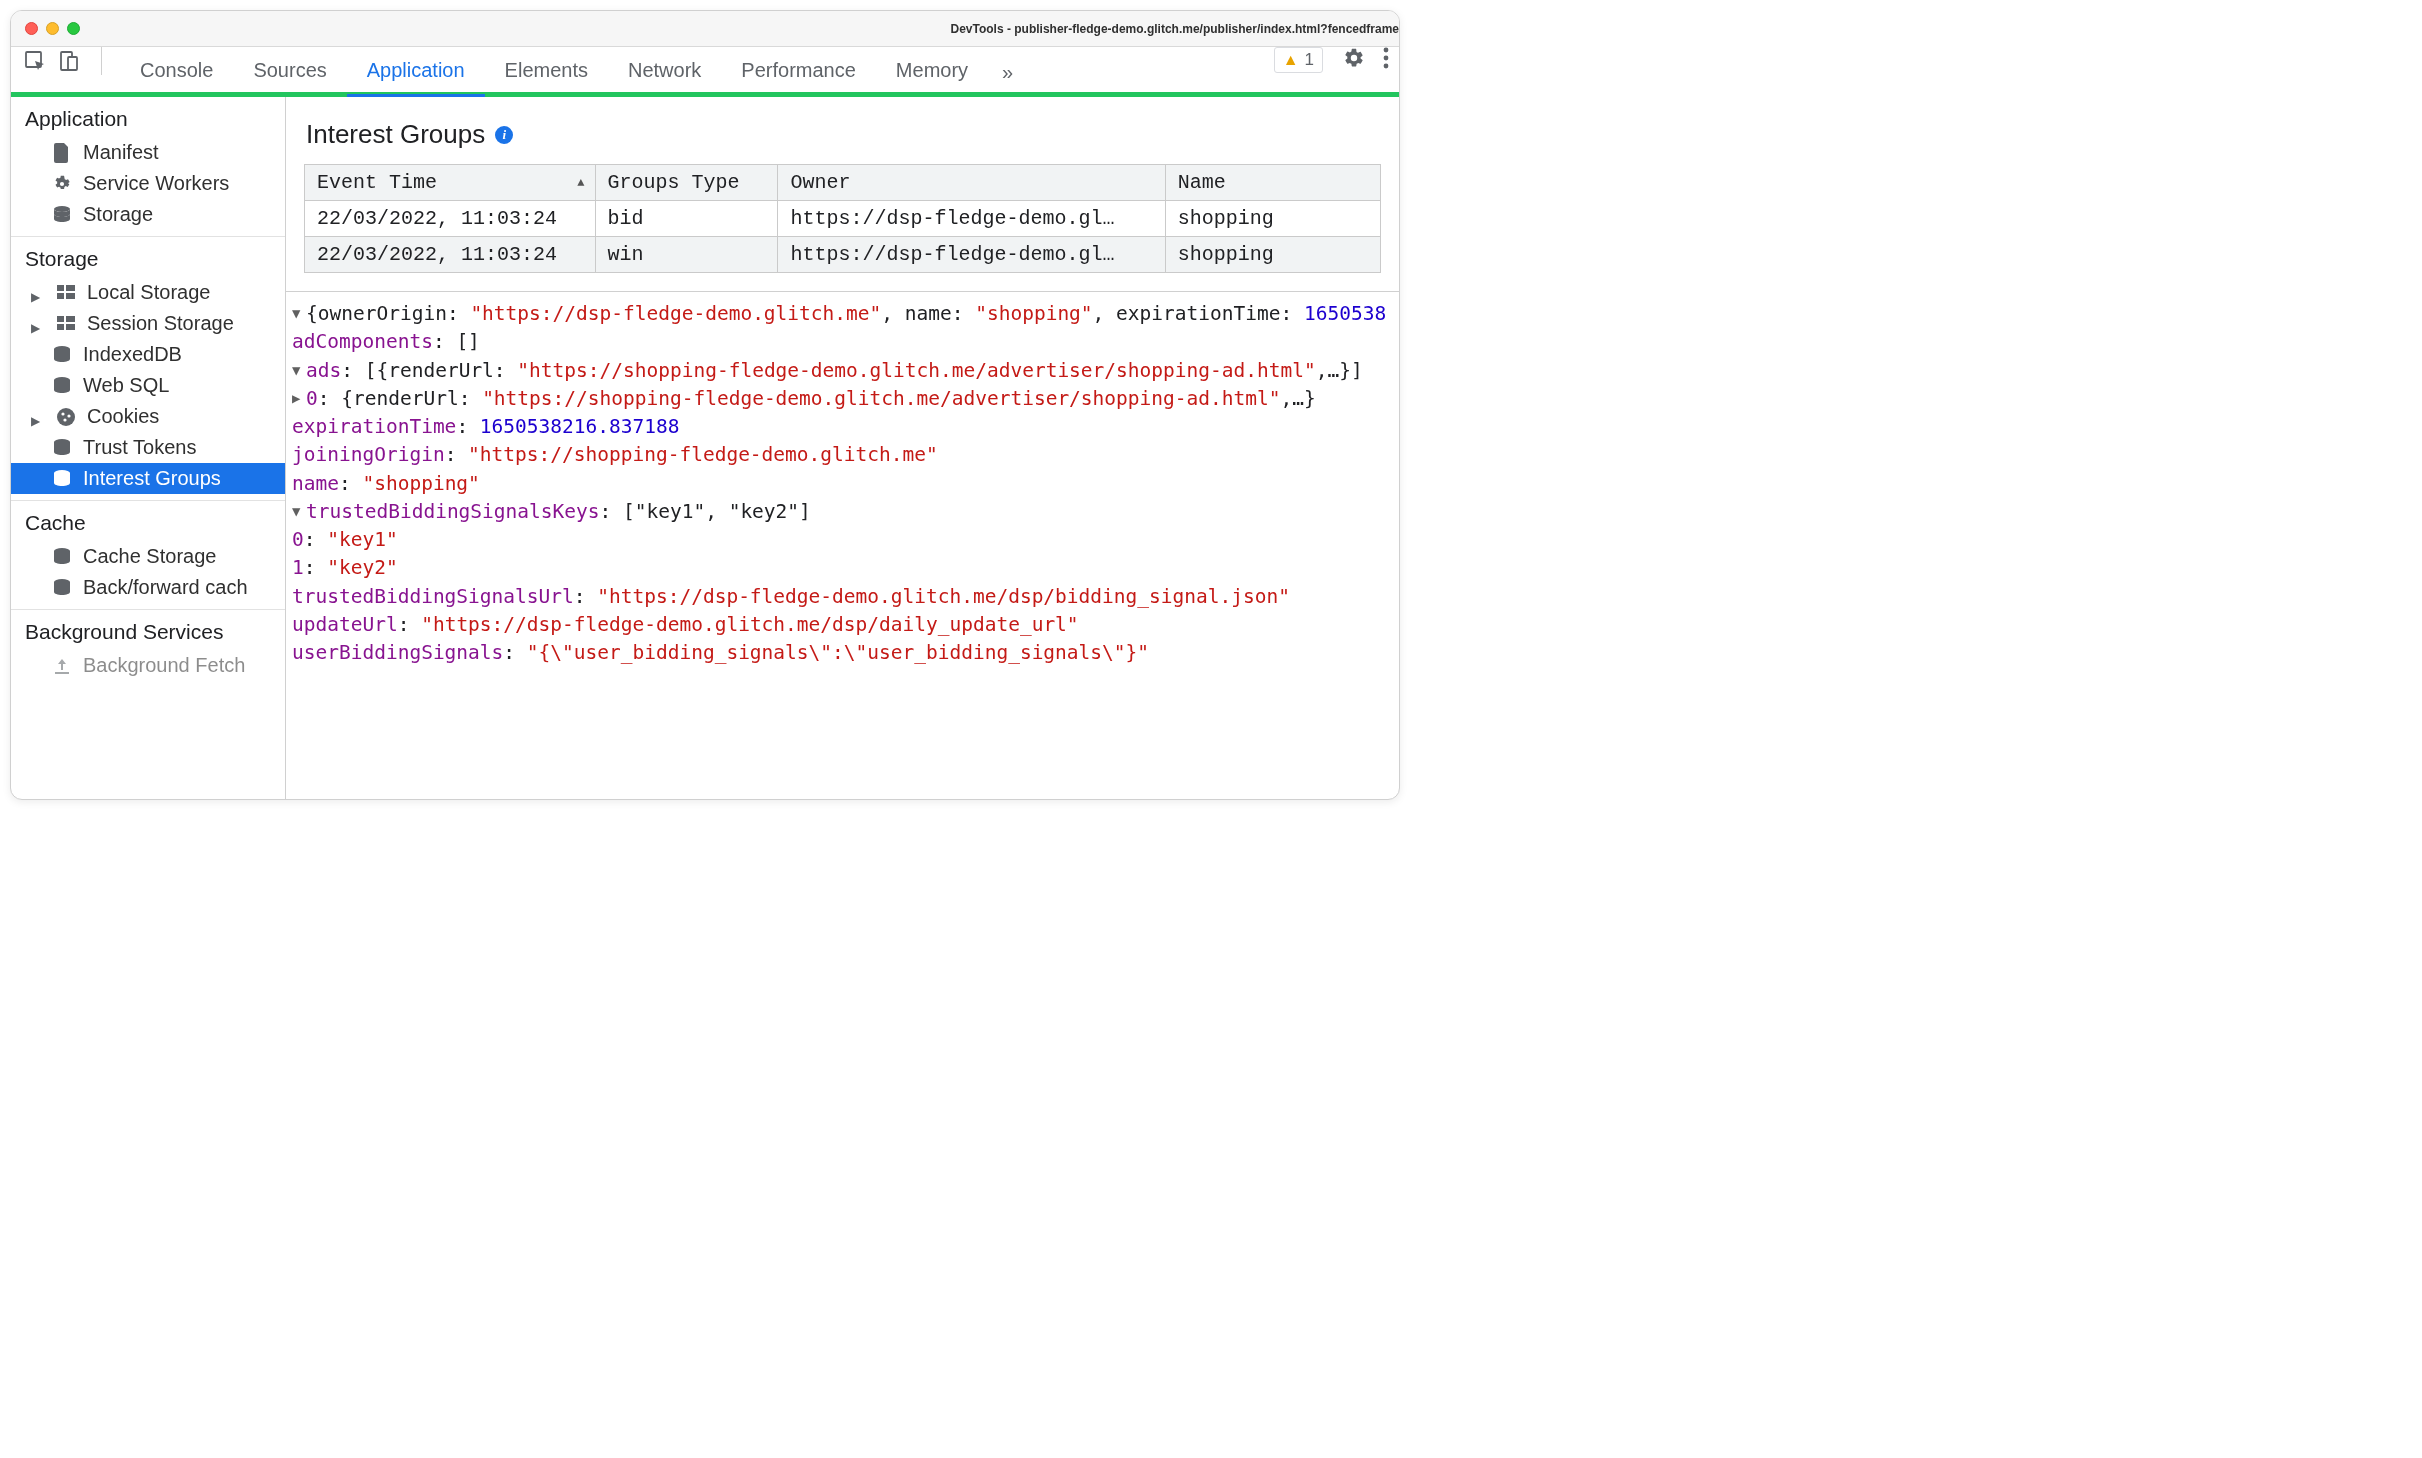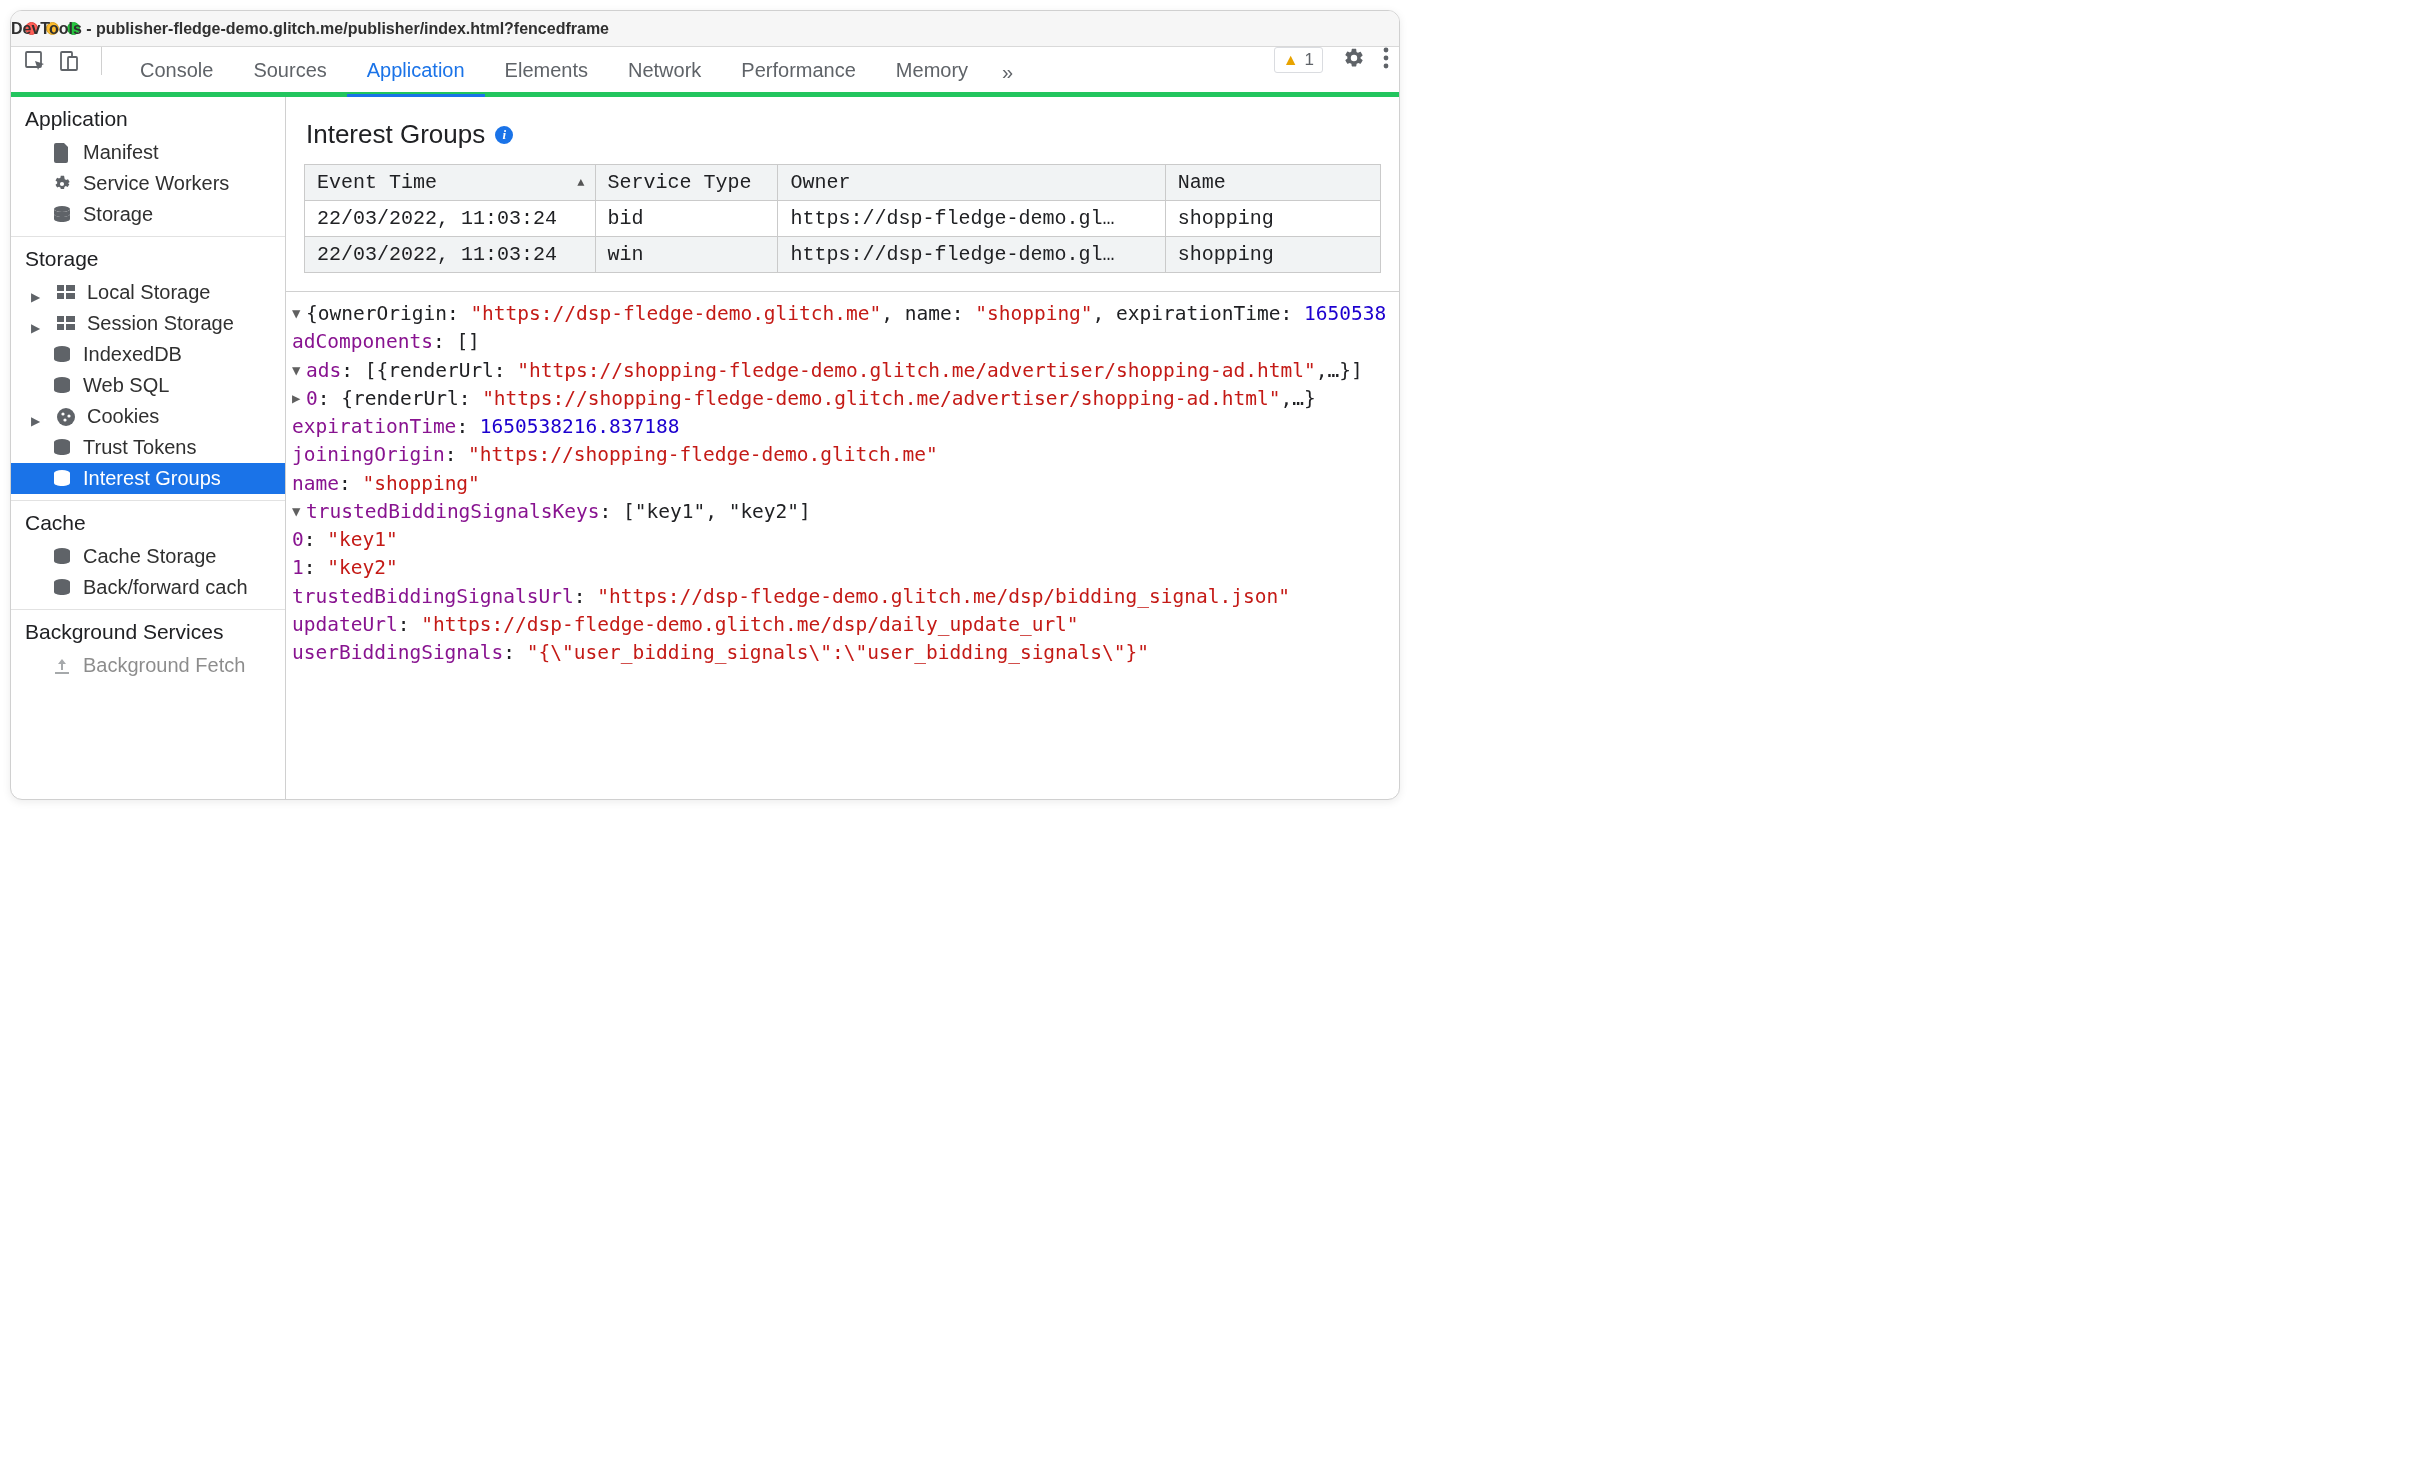--- a/index.html
+++ b/index.html
@@ -6,21 +6,21 @@
   body { font-family: -apple-system, "Helvetica Neue", Arial, sans-serif; font-size: 22px; color:#202124; background:#fff; }
   .window { width:1390px; height:790px; border:1px solid #d0d0d0; border-radius:12px; overflow:hidden; background:#fff; box-shadow:0 2px 8px rgba(0,0,0,0.08); margin:10px; }
 
   
   .titlebar { height:36px; background:#f6f6f6; border-bottom:1px solid #d9d9d9; display:flex; align-items:center; padding:0 14px; position:relative; }
   .traffic { display:flex; gap:8px; }
   .traffic .dot { width:13px; height:13px; border-radius:50%; }
   .dot.red { background:#ff5f57; border:1px solid #e0443e; }
   .dot.yellow { background:#febc2e; border:1px solid #d6a026; }
   .dot.green { background:#28c840; border:1px solid #1eab35; }
-  .title { position:absolute; left:0; right:16px; text-align:left; font-size:16px; font-weight:600; color:#303030; pointer-events:none; }
+  .title { position:absolute; left:0; right:0; text-align:right; font-size:12px; font-weight:600; color:#303030; pointer-events:none; }
 
   
   .tabbar { height:50px; border-bottom:5px solid #22c55e; display:flex; align-items:flex-start; padding:0 10px; gap:6px; }
   .tool-icon { width:28px; height:28px; display:flex; align-items:center; justify-content:center; color:#5f6368; }
   .tool-sep { width:1px; height:28px; background:#d0d0d0; margin:0 12px; }
   .tabs { display:flex; align-items:center; gap:0; }
   .tab { padding:0 20px; height:50px; display:flex; align-items:center; font-size:20px; color:#5f6368; cursor:pointer; border-bottom:3px solid transparent; }
   .tab.active { color:#1a73e8; border-bottom-color:#1a73e8; }
   .tab-more { padding:0 14px; color:#5f6368; font-size:20px; cursor:pointer; }
   .spacer { flex:1; }
@@ -281,21 +281,21 @@
     <div class="main">
       <div class="panel-heading">
         <h2>Interest Groups</h2>
         <span class="info-badge">i</span>
       </div>
 
       <table class="ig-table">
         <thead>
         <tr>
           <th class="col-time"><span>Event Time</span><span class="sort-ind">▲</span></th>
-          <th class="col-type">Service Type</th>
+          <th class="col-type">Groups Type</th>
           <th class="col-owner">Owner</th>
           <th class="col-name">Name</th>
         </tr>
         </thead>
         <tbody>
         <tr>
           <td>22/03/2022, 11:03:24</td>
           <td>bid</td>
           <td>https://dsp-fledge-demo.gl…</td>
           <td>shopping</td>

